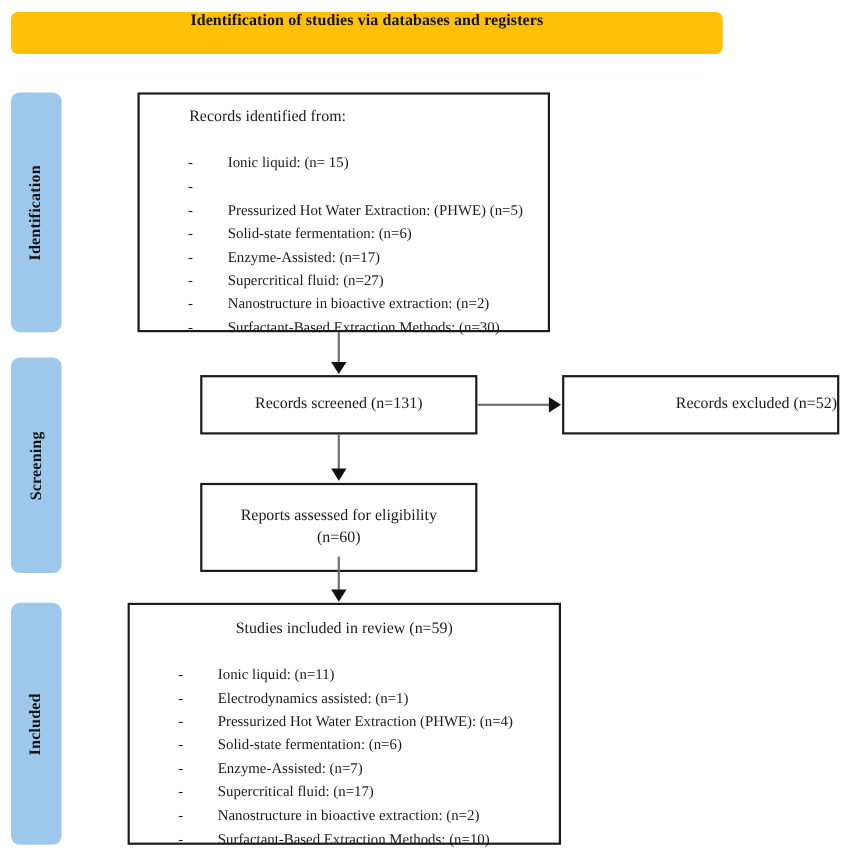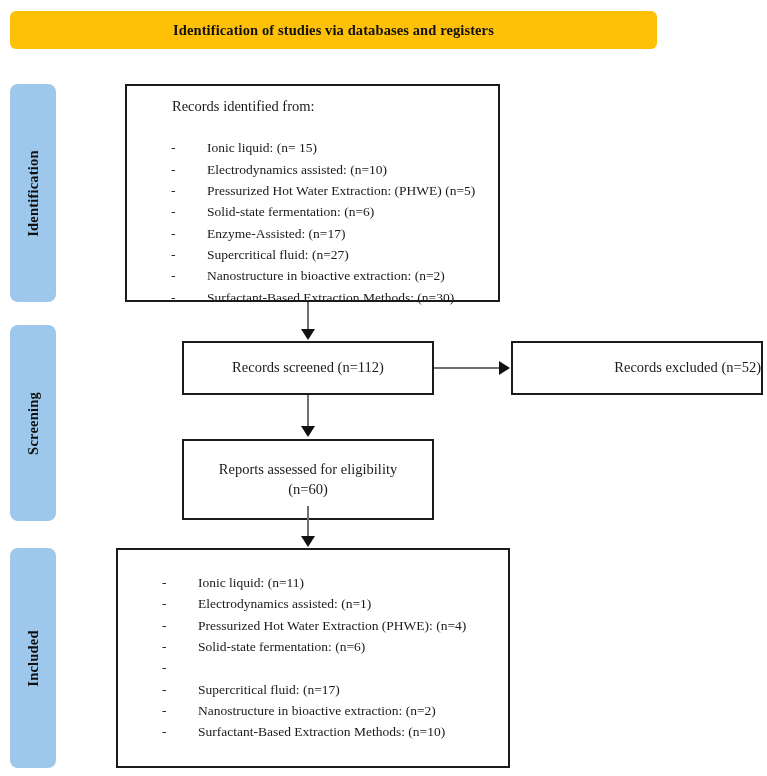--- a/index.html
+++ b/index.html
@@ -26,21 +26,20 @@
   
   .header-banner {
     position: absolute;
     left: 10px;
     top: 11px;
     width: 647px;
     height: 38px;
     background: #FFC107;
     border-radius: 6px;
     display: flex;
-    align-items: center;
     justify-content: center;
   }
   .header-banner .title {
     font-family: "Liberation Serif", serif;
     font-weight: bold;
     font-size: 14.5px;
     letter-spacing: 0.1px;
     color: #111111;
     white-space: nowrap;
   }
@@ -207,21 +206,20 @@
 
   <div class="fbox" id="box-identified">
     <div class="box-heading">Records identified from:</div>
     <ul class="dash-list" id="list-identified">
       <li class="dash-item">
         <span class="dash">-</span>
         <span class="dash-text">Ionic liquid: (n= 15)</span>
       </li>
       <li class="dash-item">
         <span class="dash">-</span>
-        <span class="dash-text">Electrodynamics assisted: (n=10)</span>
       </li>
       <li class="dash-item">
         <span class="dash">-</span>
         <span class="dash-text">Pressurized Hot Water Extraction: (PHWE) (n=5)</span>
       </li>
       <li class="dash-item">
         <span class="dash">-</span>
         <span class="dash-text">Solid-state fermentation: (n=6)</span>
       </li>
       <li class="dash-item">
@@ -240,21 +238,21 @@
         <span class="dash">-</span>
         <span class="dash-text">Surfactant-Based Extraction Methods: (n=30)</span>
       </li>
     </ul>
   </div>
 
   <div class="conn-line-v" id="conn1-line"></div>
   <div class="arrow-down" id="conn1-head"></div>
 
   <div class="fbox" id="box-screened">
-    <div class="single-line">Records screened (n=112)</div>
+    <div class="single-line">Records screened (n=131)</div>
   </div>
 
   <div class="conn-line-h" id="conn2-line"></div>
   <div class="arrow-right" id="conn2-head"></div>
 
   <div class="fbox" id="box-excluded">
     <div class="single-line">Records excluded (n=52)</div>
   </div>
 
   <div class="conn-line-v" id="conn3-line"></div>
@@ -264,39 +262,41 @@
     <div class="single-line">
       <span>Reports assessed for eligibility</span><br>
       <span>(n=60)</span>
     </div>
   </div>
 
   <div class="conn-line-v" id="conn4-line"></div>
   <div class="arrow-down" id="conn4-head"></div>
 
   <div class="fbox" id="box-included">
+    <div class="box-heading">Studies included in review (n=59)</div>
     <ul class="dash-list" id="list-included">
       <li class="dash-item">
         <span class="dash">-</span>
         <span class="dash-text">Ionic liquid: (n=11)</span>
       </li>
       <li class="dash-item">
         <span class="dash">-</span>
         <span class="dash-text">Electrodynamics assisted: (n=1)</span>
       </li>
       <li class="dash-item">
         <span class="dash">-</span>
         <span class="dash-text">Pressurized Hot Water Extraction (PHWE): (n=4)</span>
       </li>
       <li class="dash-item">
         <span class="dash">-</span>
         <span class="dash-text">Solid-state fermentation: (n=6)</span>
       </li>
       <li class="dash-item">
         <span class="dash">-</span>
+        <span class="dash-text">Enzyme-Assisted: (n=7)</span>
       </li>
       <li class="dash-item">
         <span class="dash">-</span>
         <span class="dash-text">Supercritical fluid: (n=17)</span>
       </li>
       <li class="dash-item">
         <span class="dash">-</span>
         <span class="dash-text">Nanostructure in bioactive extraction: (n=2)</span>
       </li>
       <li class="dash-item">

